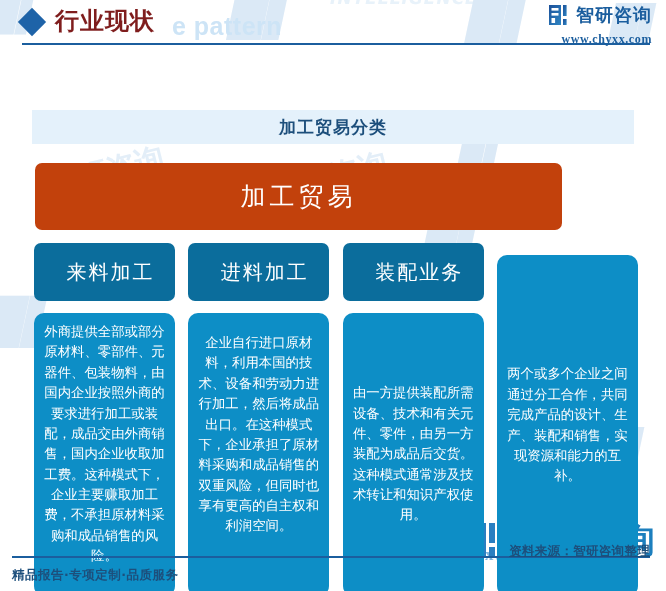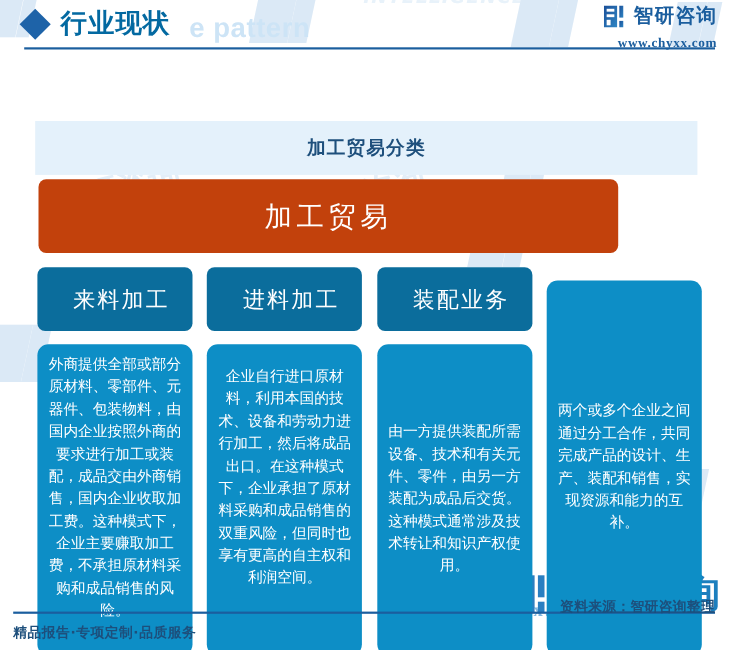--- a/index.html
+++ b/index.html
@@ -127,21 +127,21 @@
     background: #1e63a8;
     transform: rotate(45deg);
   }
   .hdr-title {
     position: absolute;
     left: 55px;
     top: 5px;
     font-family: "DejaVu Serif", serif;
     font-weight: 700;
     font-size: 24px;
-    color: #0369a1;
+    color: #7f1d1d;
     letter-spacing: 1px;
   }
   .hdr-rule {
     position: absolute;
     left: 22px;
     right: 16px;
     top: 43px;
     height: 2px;
     background: #1b5e9e;
   }
@@ -179,21 +179,21 @@
   
   .chart {
     position: relative;
     z-index: 2;
   }
   .chart-title {
     position: absolute;
     left: 32px;
     top: 62px;
     width: 602px;
-    height: 49px;
+    height: 34px;
     background: #e4f1fb;
     display: flex;
     align-items: center;
     justify-content: center;
     font-family: "DejaVu Serif", serif;
     font-weight: 700;
     font-size: 17px;
     color: #1d4f7c;
     letter-spacing: 1px;
   }

